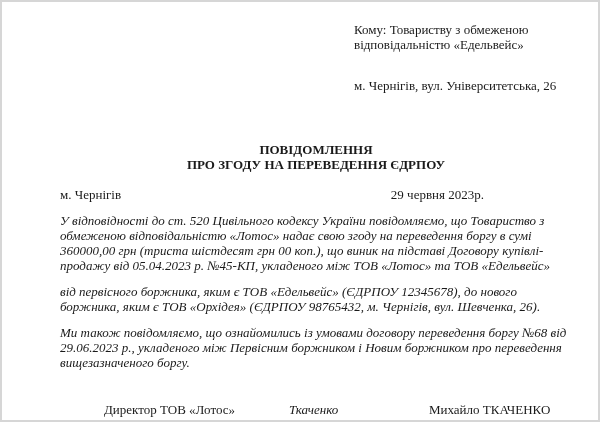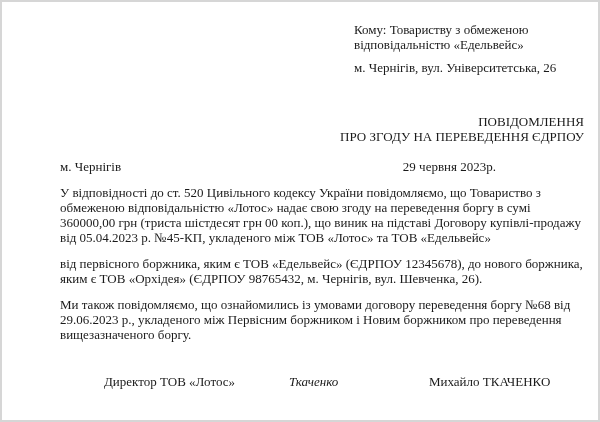--- a/index.html
+++ b/index.html
@@ -7,48 +7,49 @@
     padding: 0;
     background: #ffffff;
   }
   .page {
     position: relative;
     width: 600px;
     height: 422px;
     box-sizing: border-box;
     background: #ffffff;
     border: 2px solid #d6d6d6;
-    padding: 20px 14px 0 58px;
+    padding: 20px 26px 0 58px;
     font-family: "Liberation Serif", "DejaVu Serif", serif;
     font-size: 13px;
     line-height: 15px;
     color: #1a1a1a;
     overflow: hidden;
   }
   .addressee {
     margin-left: 294px;
   }
   .addressee .addr {
-    margin-top: 8px;
+    margin-top: 26px;
     font-family: Liberation Serif, serif;
   }
   .title {
-    text-align: right;
-    font-weight: 400;
-    margin-top: 39px;
+    text-align: center;
+    font-weight: 700;
+    margin-top: 49px;
   }
   .meta-row {
     display: flex;
     justify-content: space-between;
     margin-top: 15px;
     padding-right: 88px;
     text-align: right;
   }
   .para {
     margin: 11px 0 0 0;
+    font-style: italic;
   }
   .para.p2 {
   }
   .sig-row {
     margin-top: 32px;
     display: grid;
     grid-template-columns: 185px 140px auto;
     align-items: baseline;
     margin-left: 44px;
   }

